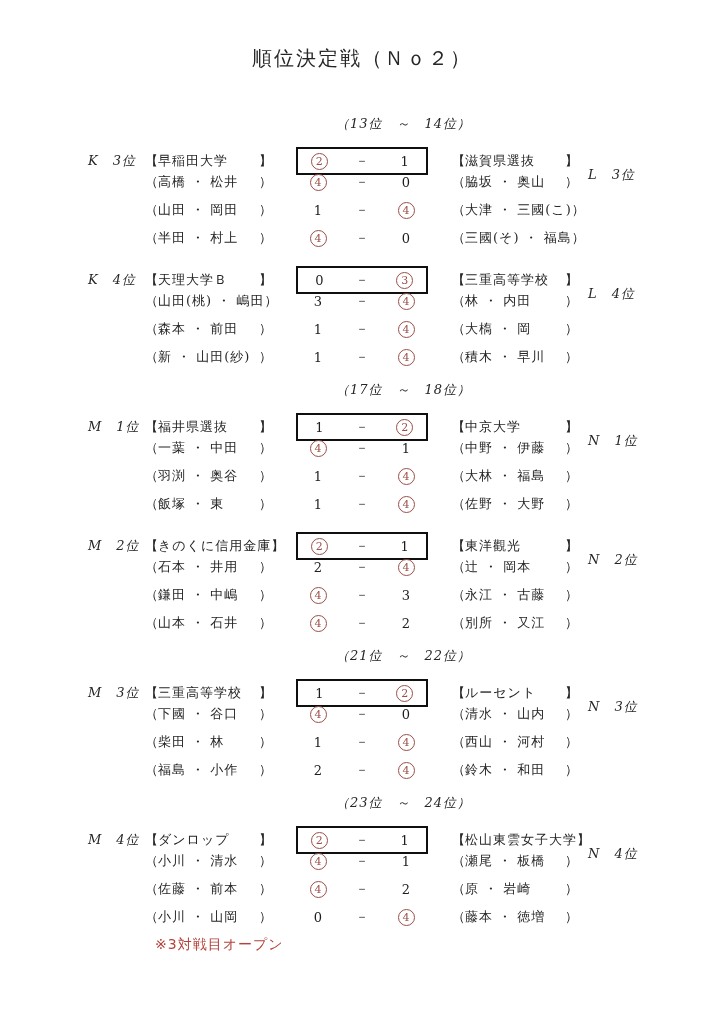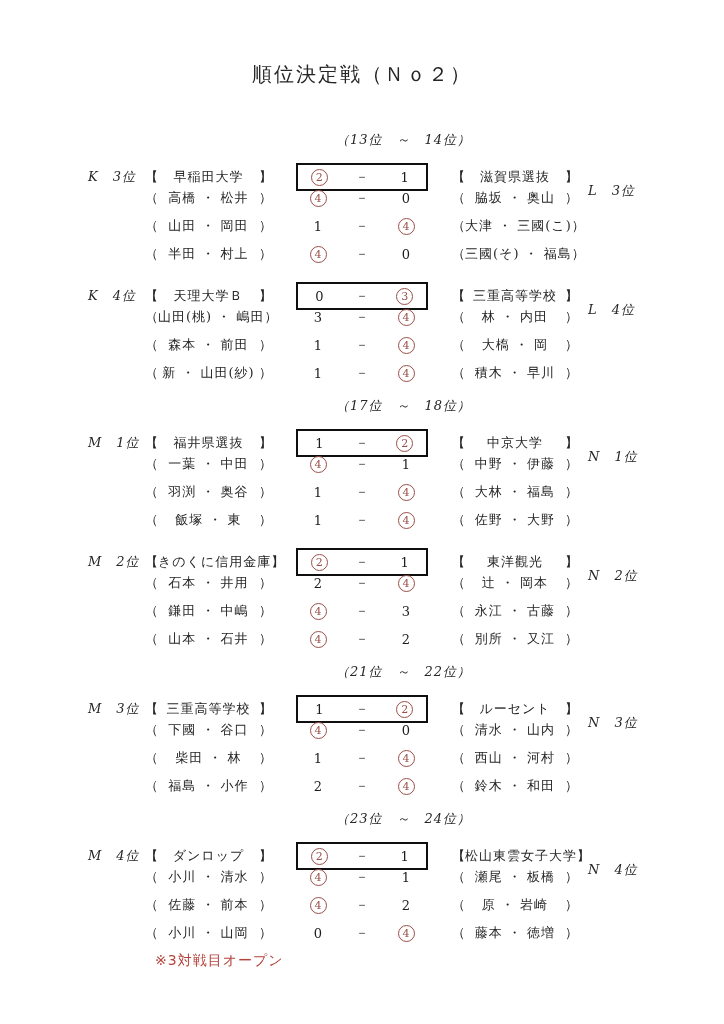--- a/index.html
+++ b/index.html
@@ -15,21 +15,21 @@
     font-size: 13px;
     overflow: hidden;
     box-sizing: border-box;
     padding-top: 44px;
   }
   .title {
     font-size: 20px;
     font-weight: normal;
     text-align: center;
     letter-spacing: 2px;
-    margin: 16px 0 38px 0;
+    margin: 0 0 38px 0;
     line-height: 28px;
   }
   .content {
     margin-left: 88px;
     width: 560px;
   }
   .block { margin-bottom: 5px; }
   .row {
     display: grid;
     grid-template-columns: 57px 127px 180px 126px 62px;
@@ -44,21 +44,21 @@
     letter-spacing: 1px;
   }
   .cell.rank-right { padding-left: 10px; margin-top: 28px; }
   .enclosed {
     display: flex;
     justify-content: space-between;
     align-items: center;
   }
   .enclosed .inner-name {
     flex: 1;
-    text-align: center;
+    text-align: left;
     letter-spacing: 1px;
   }
   .range {
     font-style: italic;
     letter-spacing: 1px;
     display: block;
     text-align: center;
     margin-left: 40px;
   }
   .score-line {

